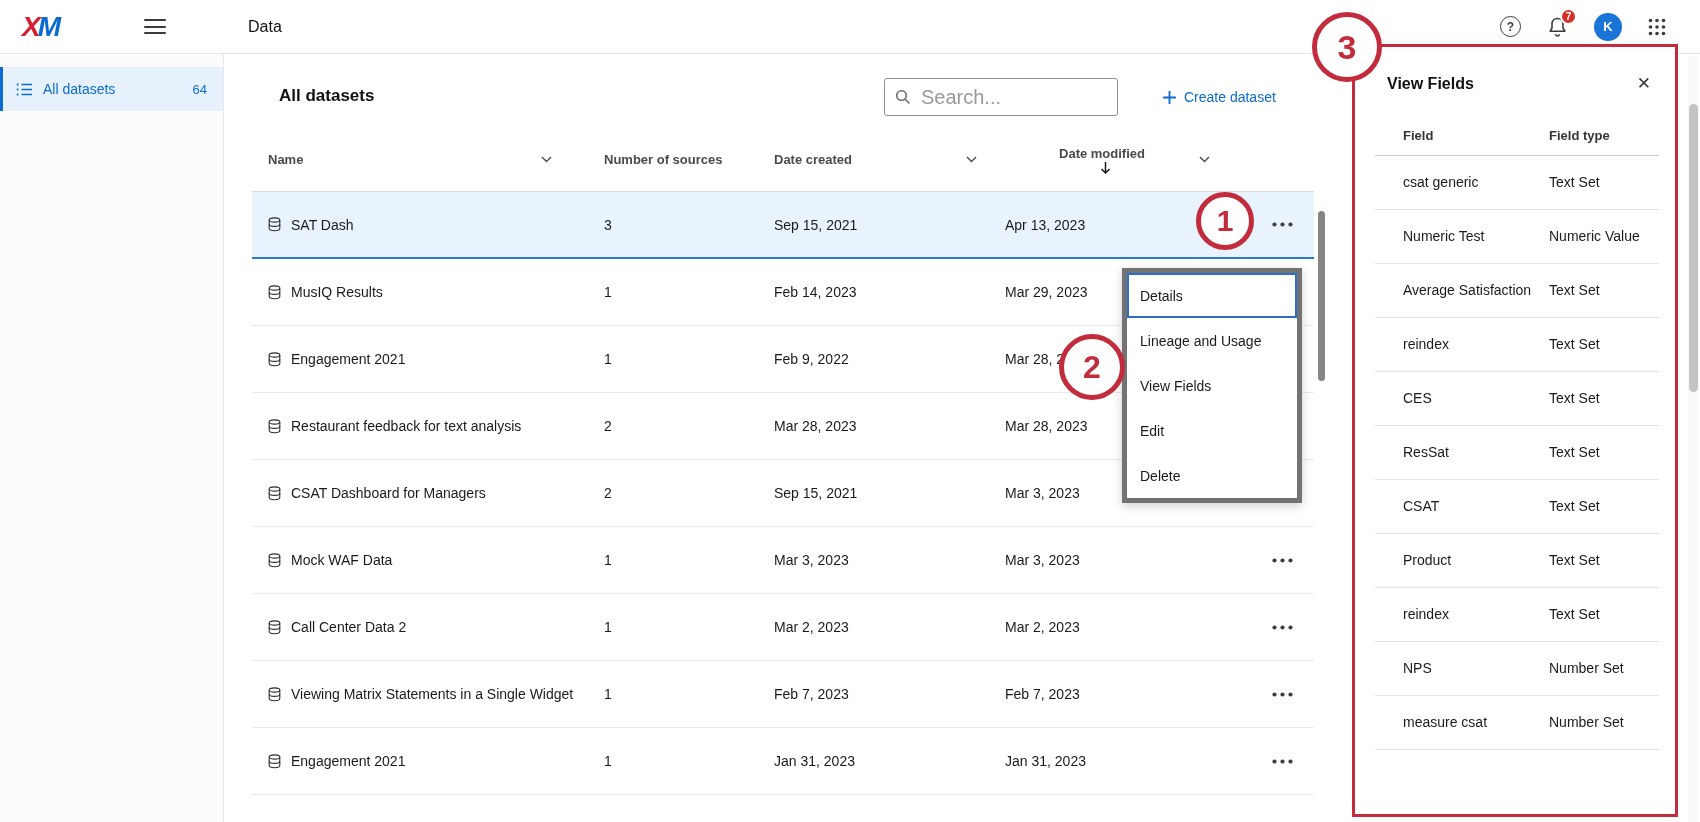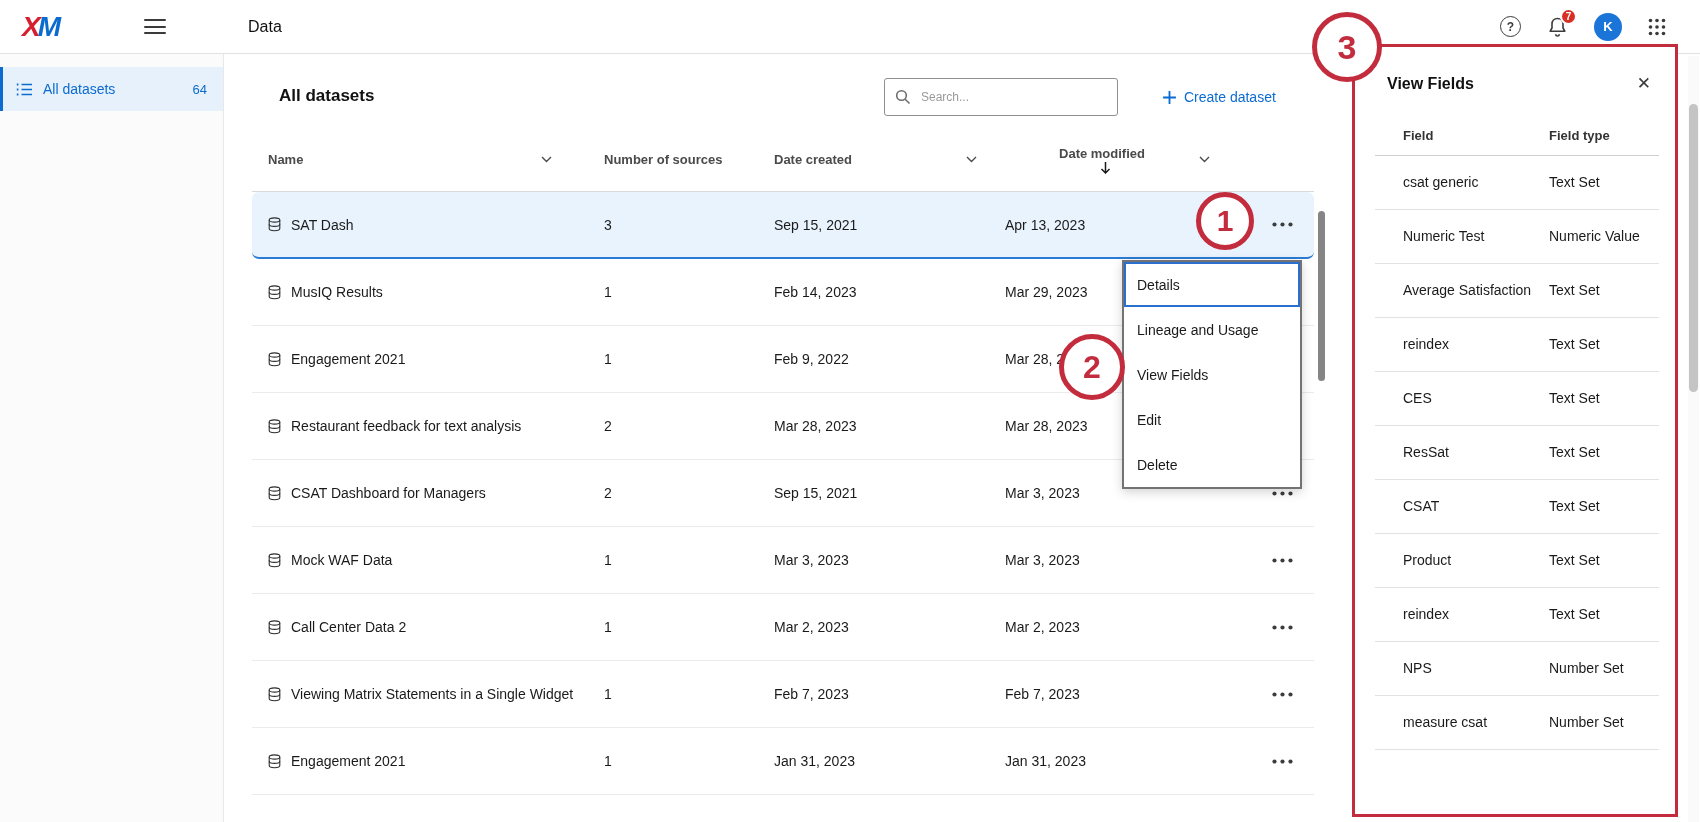--- a/index.html
+++ b/index.html
@@ -33,45 +33,45 @@
   .side-item{margin-top:13px;height:44px;display:flex;align-items:center;padding:0 16px;gap:10px;
     font-size:14px;color:#333;cursor:pointer;box-sizing:border-box;}
   .side-item.selected{background:#e7f1fc;color:var(--accent);border-left:3px solid var(--accent);padding-left:13px;}
   .side-item .count{margin-left:auto;font-size:13px;}
 
   
   .main{position:absolute;top:54px;left:224px;right:0;bottom:0;background:#fff;}
   .page-h1{position:absolute;left:55px;top:32px;margin:0;font-size:17px;font-weight:700;color:#111;}
   .search{position:absolute;left:660px;top:24px;width:234px;height:38px;border:1px solid #8f8f8f;border-radius:3px;
     display:flex;align-items:center;background:#fff;padding:0 10px;gap:8px;box-sizing:border-box;}
-  .search input{border:none;outline:none;font-size:12px;flex:1;color:#333;background:transparent;min-width:0;}
+  .search input{border:none;outline:none;font-size:20px;flex:1;color:#333;background:transparent;min-width:0;}
   .search input::placeholder{color:#9a9a9a;}
   .create-btn{position:absolute;left:938px;top:24px;height:38px;display:flex;align-items:center;gap:7px;
     color:var(--accent);font-size:14px;background:none;border:none;cursor:pointer;padding:0;}
 
   
   .dtable{position:absolute;left:28px;top:74px;width:1062px;}
   .thead{display:flex;height:64px;align-items:center;border-bottom:1px solid #d9d9d9;color:#4a4a4a;font-size:13px;box-sizing:border-box;}
   .thead .cell{display:flex;align-items:center;font-weight:bold;}
   .trow{display:flex;height:67px;align-items:center;border-bottom:1px solid #ebebeb;font-size:14px;color:#1a1a1a;box-sizing:border-box;cursor:pointer;}
-  .trow.selected{background:var(--selbg);border-bottom:2px solid #2b7bd4;border-radius:7px;}
+  .trow.selected{background:var(--selbg);border-bottom:2px solid #2b7bd4;}
   .cell{box-sizing:border-box;}
   .c-name{width:350px;display:flex;align-items:center;gap:10px;padding-left:16px;padding-right:22px;line-height:18px;}
   .c-src{width:172px;padding-left:2px;}
   .c-created{width:231px;}
   .c-mod{width:194px;flex-direction:column;}
   .c-filter{width:52px;display:flex;justify-content:flex-start;}
   .c-act{width:63px;display:flex;justify-content:center;}
   .hd-chev{margin-left:auto;margin-right:28px;display:flex;}
   .sort-arrow{margin-left:7px;display:flex;}
   .dots{background:none;border:none;padding:6px 4px;cursor:pointer;display:flex;align-items:center;}
   .table-thumb{position:absolute;left:1094px;top:157px;width:7px;height:170px;background:#858585;border-radius:4px;cursor:pointer;}
 
   
-  .cmenu{position:absolute;left:1122px;top:260px;width:180px;background:#fff;border:2px solid #737373;
+  .cmenu{position:absolute;left:1122px;top:268px;width:180px;background:#fff;border:5px solid #737373;
     box-shadow:0 3px 10px rgba(0,0,0,.18);z-index:15;box-sizing:border-box;}
   .mi{height:45px;display:flex;align-items:center;padding:0 13px;font-size:14px;color:#1a1a1a;cursor:pointer;box-sizing:border-box;}
   .mi.focused{outline:2px solid #2b6fce;outline-offset:-2px;}
 
   
   .panel{position:absolute;left:1352px;top:44px;width:326px;bottom:5px;background:#fff;
     border:3px solid var(--red);z-index:12;box-sizing:border-box;overflow:hidden;}
   .panel-head{display:flex;align-items:center;padding:22px 16px 8px 32px;}
   .panel-title{margin:0;font-size:16px;font-weight:700;color:#111;}
   .panel-close{margin-left:auto;background:none;border:none;font-size:17px;color:#3b3b3b;cursor:pointer;padding:4px 8px;}

